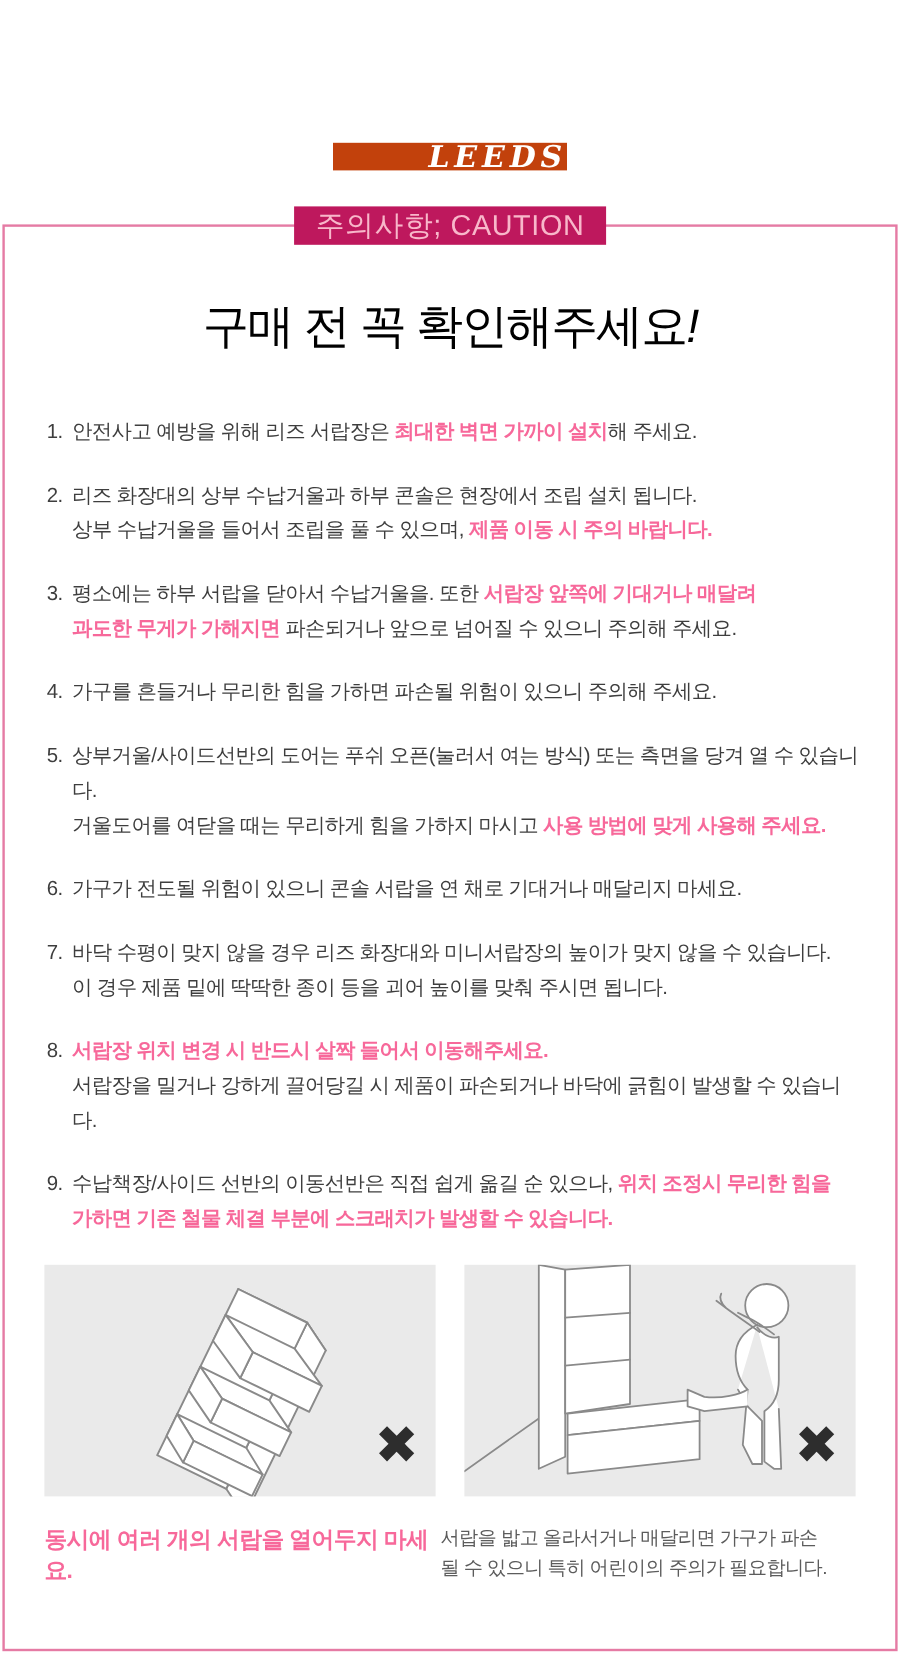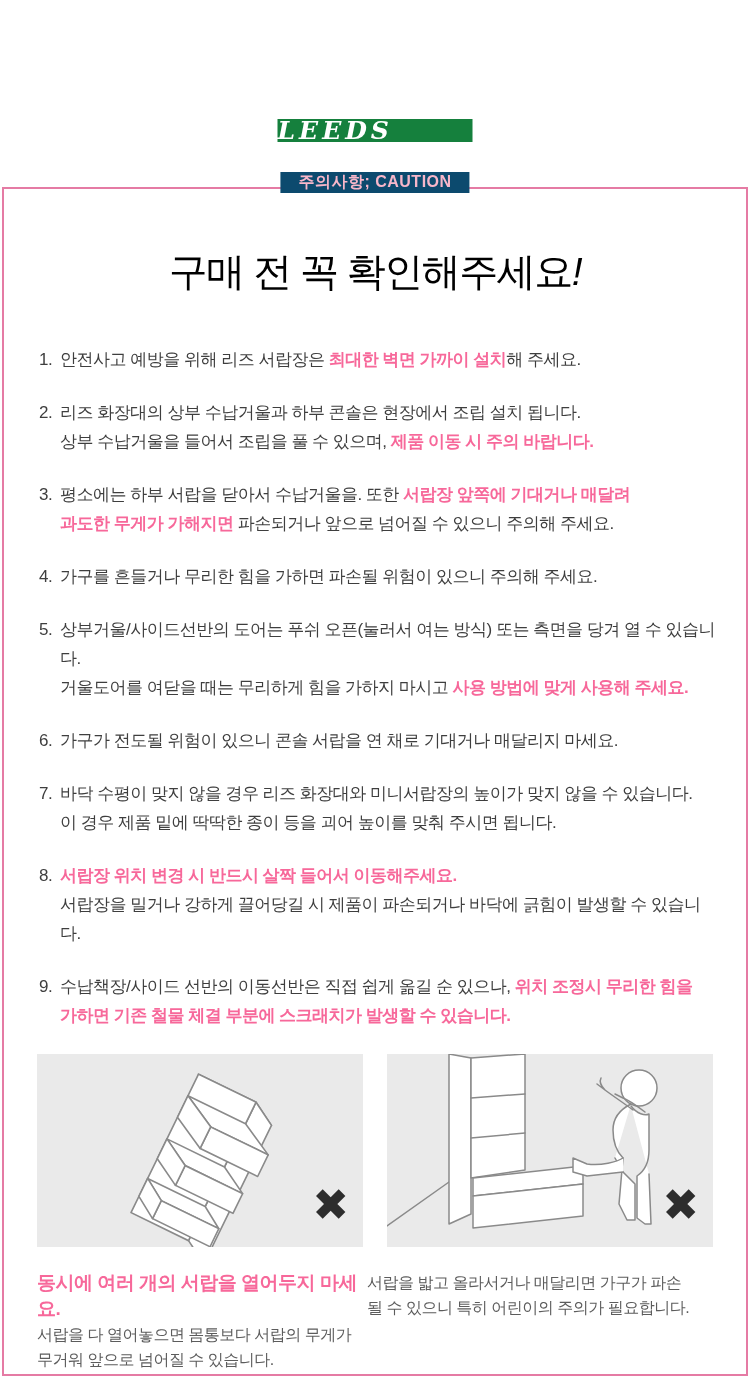--- a/index.html
+++ b/index.html
@@ -8,36 +8,36 @@
     width: 750px; height: 1396px;
     position: relative;
     font-family: "Liberation Sans", "DejaVu Sans", sans-serif;
     overflow: hidden;
   }
 
   
   .badge {
     position: absolute; top: 119px; left: 50%; transform: translateX(-50%);
     width: 195px; height: 23px;
-    background: #15803d;
-    display: flex; align-items: center; justify-content: flex-start;
+    background: #c2410c;
+    display: flex; align-items: center; justify-content: flex-end;
     color: #fff; font-style: italic; font-weight: 700;
     font-size: 25px; letter-spacing: 4px;
     font-family: "DejaVu Serif", serif;
   }
 
   
   .frame {
     position: absolute; left: 2px; right: 2px; top: 187px; bottom: 20px;
     border: 2px solid #E57BA4;
   }
   .section-label {
     position: absolute; top: -17px; left: 50%; transform: translateX(-50%);
-    background: #0c4a6e; padding: 0 18px;
-    color: #F8B7CA; font-weight: 700; font-size: 16px; letter-spacing: 0.5px;
+    background: #be185d; padding: 0 18px;
+    color: #F8B7CA; font-weight: 400; font-size: 24px; letter-spacing: 0.5px;
     white-space: nowrap;
   }
 
   .main-title {
     margin-top: 56px;
     text-align: center;
     font-size: 39px; font-weight: 400; color: #000000;
     letter-spacing: -1.5px;
   }
   .main-title .excl { font-style: italic; }
@@ -173,24 +173,20 @@
           <path d="M258,58 C250,52 242,46 236,44 L228,40" fill="none"></path>
         </g>
       </svg>
       <span class="x-mark">✖</span>
     </div>
   </div>
 
   <div class="captions">
     <div class="caption">
       <div class="caption-heading">동시에 여러 개의 서랍을 열어두지 마세요.</div>
-      <div class="caption-body">
-        <span>서랍을 다 열어놓으면 몸통보다 서랍의 무게가</span><br>
-        <span>무거워 앞으로 넘어질 수 있습니다.</span>
-      </div>
     </div>
     <div class="caption">
       <div class="caption-body">
         <span>서랍을 밟고 올라서거나 매달리면 가구가 파손</span><br>
         <span>될 수 있으니 특히 어린이의 주의가 필요합니다.</span>
       </div>
     </div>
   </div>
 </div>
 

